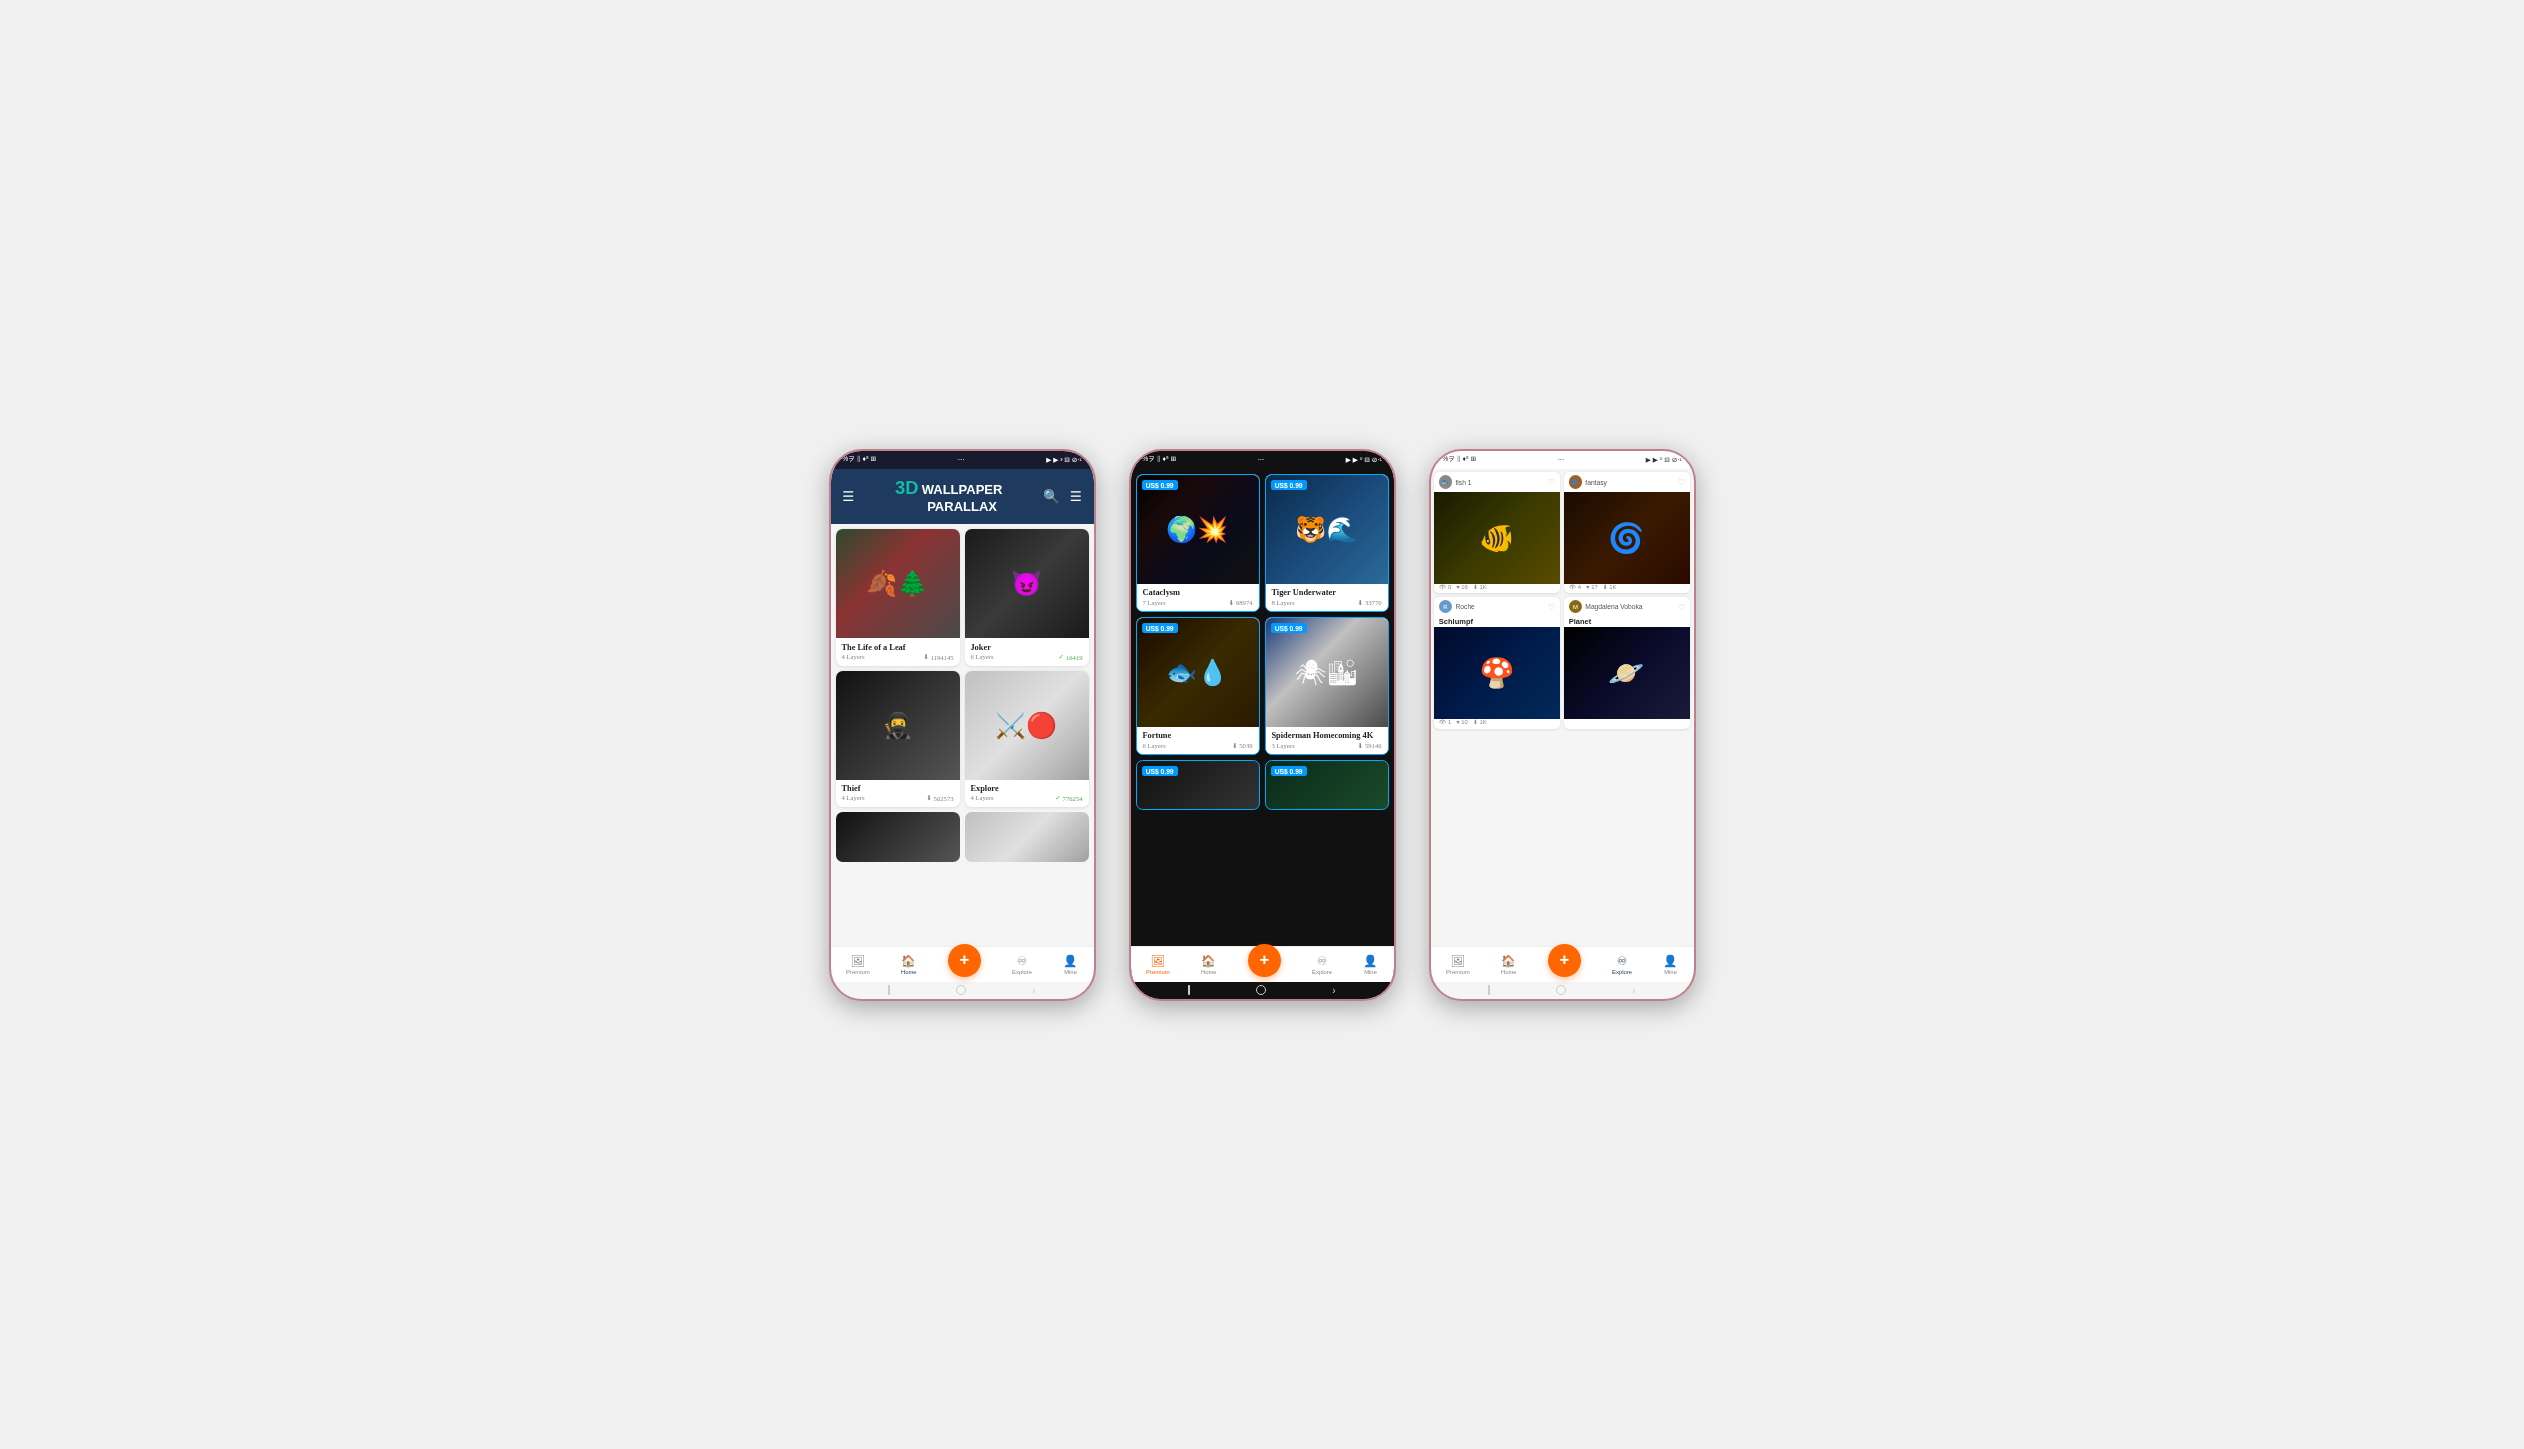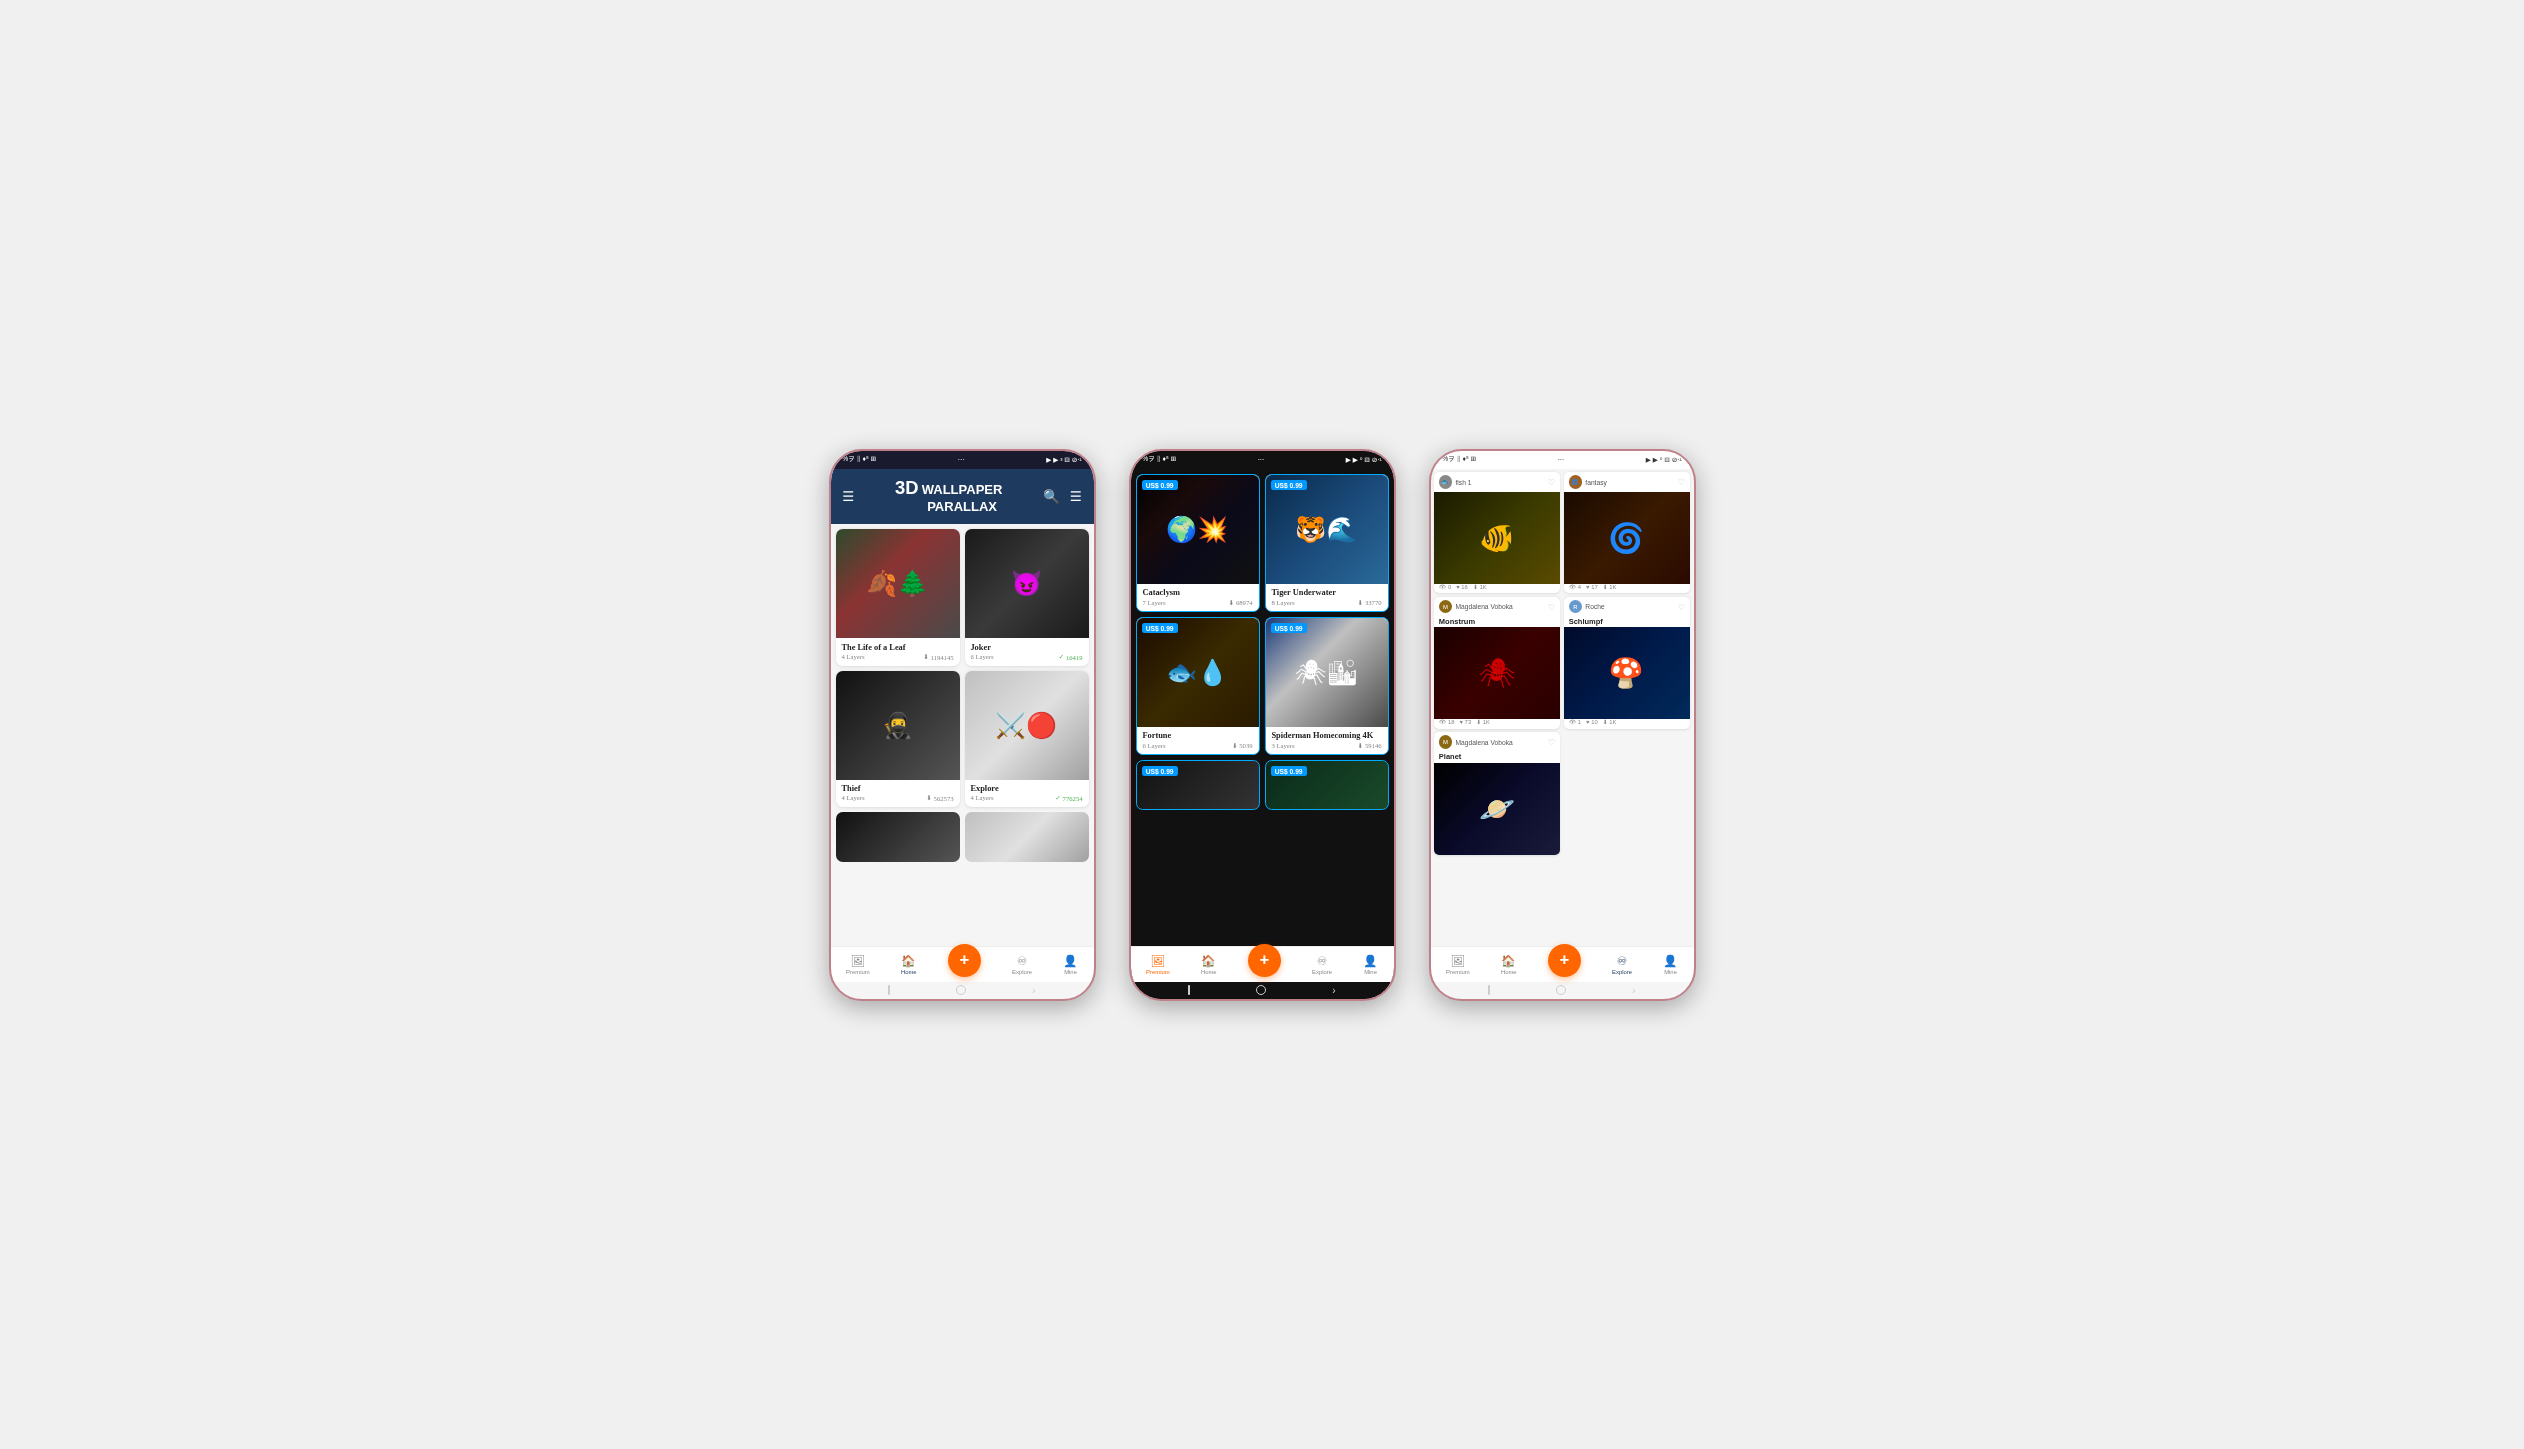--- a/index.html
+++ b/index.html
@@ -347,21 +347,21 @@
     <div class="status-bar">
       <span>%ヲ ∥ ♦⁵ ⊞</span>
       <span>···</span>
       <span>▶ ▶ ³ ⊟ ⊘·¹</span>
     </div>
 
     <div class="app-header">
       <span class="hamburger">☰</span>
       <div class="logo">
         <div style="display:flex;align-items:baseline;gap:3.3px;">
-          <span style="font-size:18.4px;font-weight:900;color:#ffffff;">3D</span>
+          <span style="font-size:18.4px;font-weight:900;color:#14b8a6;">3D</span>
           <div style="font-size:13px;font-weight:bold;color:#fff;line-height:1.3;">
             <div>WALLPAPER</div>
             <div>PARALLAX</div>
           </div>
         </div>
       </div>
       <div class="header-icons">
         <span>🔍</span>
         <span>☰</span>
       </div>
@@ -613,66 +613,48 @@
           <div class="explore-img bg-fantasy">
             <div style="width:100%;height:100%;display:flex;align-items:center;justify-content:center;font-size:29px;">🌀</div>
           </div>
           <div class="explore-stats">
             <span>👁 4</span>
             <span>♥ 17</span>
             <span>⬇ 1K</span>
           </div>
         </div>
 
+
+        <div class="explore-card">
+          <div class="explore-header-row">
+            <div class="explore-user">
+              <div class="avatar-circle" style="background:#6699cc;">R</div>
+              <span>Roche</span>
+            </div>
+            <span class="heart-icon">♡</span>
+          </div>
+          <div class="explore-card-title">Schlumpf</div>
+          <div class="explore-img bg-schlumpf">
+            <div style="width:100%;height:100%;display:flex;align-items:center;justify-content:center;font-size:29px;">🍄</div>
+          </div>
+          <div class="explore-stats">
+            <span>👁 1</span>
+            <span>♥ 10</span>
+            <span>⬇ 1K</span>
+          </div>
+        </div>
+
         <div class="explore-card">
           <div class="explore-header-row">
             <div class="explore-user">
               <div class="avatar-circle" style="background:#8b6914;">M</div>
               <span>Magdalena Voboka</span>
             </div>
             <span class="heart-icon">♡</span>
           </div>
-          <div class="explore-card-title">Monstrum</div>
-          <div class="explore-img bg-monstrum">
-            <div style="width:100%;height:100%;display:flex;align-items:center;justify-content:center;font-size:29px;color:#cc0000;">🕷</div>
-          </div>
-          <div class="explore-stats">
-            <span>👁 18</span>
-            <span>♥ 73</span>
-            <span>⬇ 1K</span>
-          </div>
-        </div>
-
-        <div class="explore-card">
-          <div class="explore-header-row">
-            <div class="explore-user">
-              <div class="avatar-circle" style="background:#6699cc;">R</div>
-              <span>Roche</span>
-            </div>
-            <span class="heart-icon">♡</span>
-          </div>
-          <div class="explore-card-title">Schlumpf</div>
-          <div class="explore-img bg-schlumpf">
-            <div style="width:100%;height:100%;display:flex;align-items:center;justify-content:center;font-size:29px;">🍄</div>
-          </div>
-          <div class="explore-stats">
-            <span>👁 1</span>
-            <span>♥ 10</span>
-            <span>⬇ 1K</span>
-          </div>
-        </div>
-
-        <div class="explore-card">
-          <div class="explore-header-row">
-            <div class="explore-user">
-              <div class="avatar-circle" style="background:#8b6914;">M</div>
-              <span>Magdalena Voboka</span>
-            </div>
-            <span class="heart-icon">♡</span>
-          </div>
           <div class="explore-card-title">Planet</div>
           <div class="explore-img bg-planet">
             <div style="width:100%;height:100%;display:flex;align-items:center;justify-content:center;font-size:29px;">🪐</div>
           </div>
         </div>
 
 
       </div>
     </div>
 

